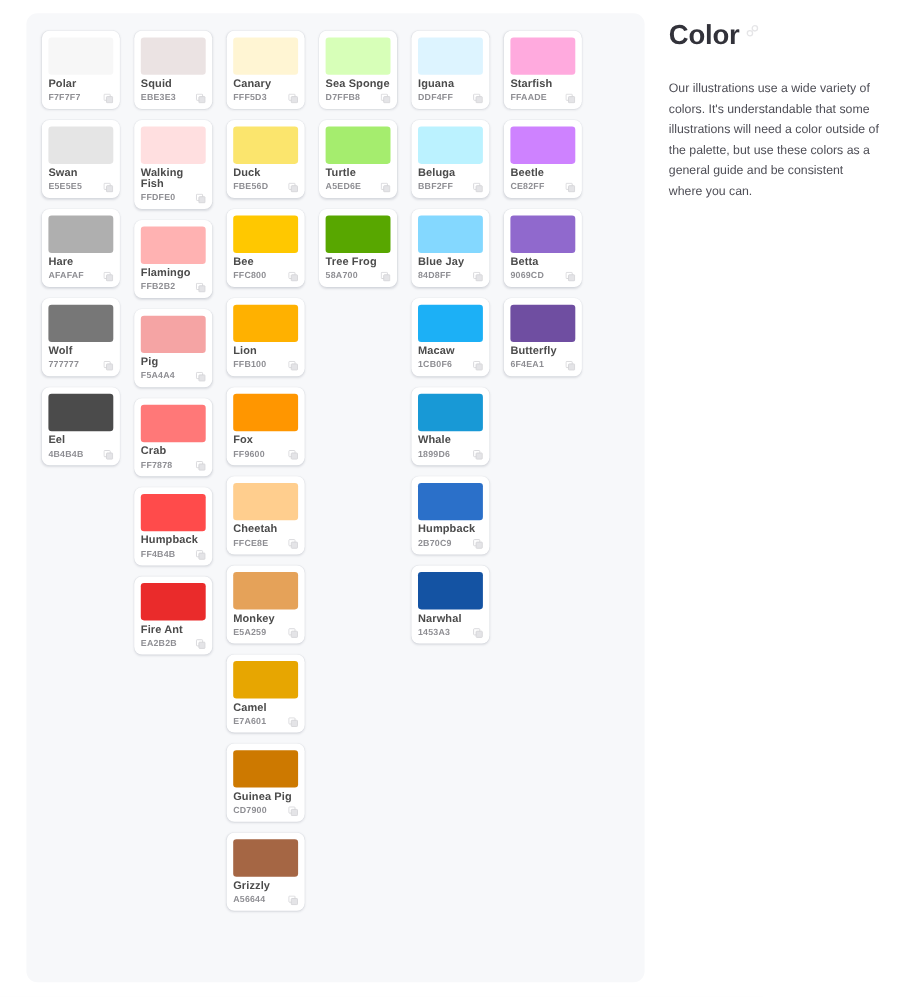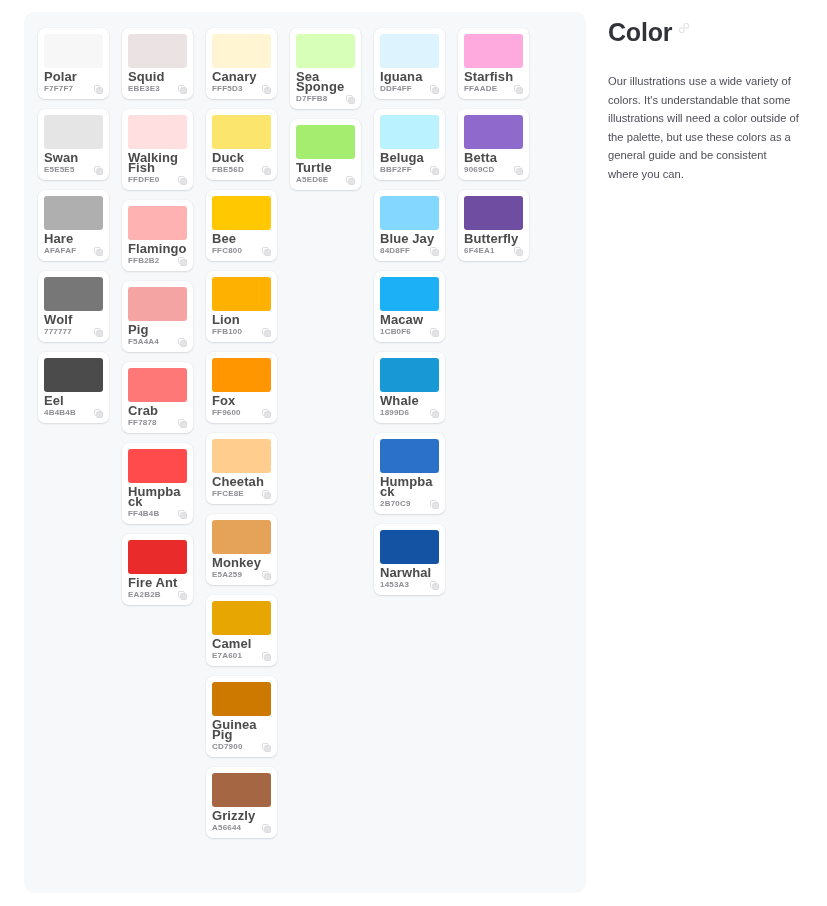--- a/index.html
+++ b/index.html
@@ -52,21 +52,21 @@
   .swatch {
     width: 59px;
     height: 34px;
     border-radius: 3px;
     display: block;
   }
   .card-meta {
     padding-top: 4px;
   }
   .color-name {
-    font-size: 13px;
+    font-size: 10px;
     line-height: 10px;
     font-weight: bold;
     color: #4b4b4b;
     letter-spacing: .1px;
     word-break: break-word;
   }
   .hex-row {
     display: flex;
     align-items: center;
     justify-content: space-between;
@@ -465,20 +465,33 @@
         <span class="hex-code">A5ED6E</span>
         <svg class="copy-icon" viewBox="0 0 16 16" fill="none" stroke="#b4b4ba" stroke-width="1.5">
           <rect x="1" y="1" width="10" height="10" rx="1.2" fill="#ffffff"></rect>
           <rect x="5" y="5" width="10" height="10" rx="1.2" fill="#cfcfd5" stroke="#b4b4ba"></rect>
         </svg>
       </div>
     </div>
   </div>
 
 
+  <div class="color-card">
+    <span class="swatch" style="background: rgb(88, 167, 0);"></span>
+    <div class="card-meta">
+      <div class="color-name">Tree Frog</div>
+      <div class="hex-row">
+        <span class="hex-code">58A700</span>
+        <svg class="copy-icon" viewBox="0 0 16 16" fill="none" stroke="#b4b4ba" stroke-width="1.5">
+          <rect x="1" y="1" width="10" height="10" rx="1.2" fill="#ffffff"></rect>
+          <rect x="5" y="5" width="10" height="10" rx="1.2" fill="#cfcfd5" stroke="#b4b4ba"></rect>
+        </svg>
+      </div>
+    </div>
+  </div>
 </div>
         <div class="palette-column">
   <div class="color-card">
     <span class="swatch" style="background: rgb(221, 244, 255);"></span>
     <div class="card-meta">
       <div class="color-name">Iguana</div>
       <div class="hex-row">
         <span class="hex-code">DDF4FF</span>
         <svg class="copy-icon" viewBox="0 0 16 16" fill="none" stroke="#b4b4ba" stroke-width="1.5">
           <rect x="1" y="1" width="10" height="10" rx="1.2" fill="#ffffff"></rect>
@@ -582,20 +595,33 @@
       <div class="hex-row">
         <span class="hex-code">FFAADE</span>
         <svg class="copy-icon" viewBox="0 0 16 16" fill="none" stroke="#b4b4ba" stroke-width="1.5">
           <rect x="1" y="1" width="10" height="10" rx="1.2" fill="#ffffff"></rect>
           <rect x="5" y="5" width="10" height="10" rx="1.2" fill="#cfcfd5" stroke="#b4b4ba"></rect>
         </svg>
       </div>
     </div>
   </div>
 
+  <div class="color-card">
+    <span class="swatch" style="background: rgb(206, 130, 255);"></span>
+    <div class="card-meta">
+      <div class="color-name">Beetle</div>
+      <div class="hex-row">
+        <span class="hex-code">CE82FF</span>
+        <svg class="copy-icon" viewBox="0 0 16 16" fill="none" stroke="#b4b4ba" stroke-width="1.5">
+          <rect x="1" y="1" width="10" height="10" rx="1.2" fill="#ffffff"></rect>
+          <rect x="5" y="5" width="10" height="10" rx="1.2" fill="#cfcfd5" stroke="#b4b4ba"></rect>
+        </svg>
+      </div>
+    </div>
+  </div>
 
   <div class="color-card">
     <span class="swatch" style="background: rgb(144, 105, 205);"></span>
     <div class="card-meta">
       <div class="color-name">Betta</div>
       <div class="hex-row">
         <span class="hex-code">9069CD</span>
         <svg class="copy-icon" viewBox="0 0 16 16" fill="none" stroke="#b4b4ba" stroke-width="1.5">
           <rect x="1" y="1" width="10" height="10" rx="1.2" fill="#ffffff"></rect>
           <rect x="5" y="5" width="10" height="10" rx="1.2" fill="#cfcfd5" stroke="#b4b4ba"></rect>

